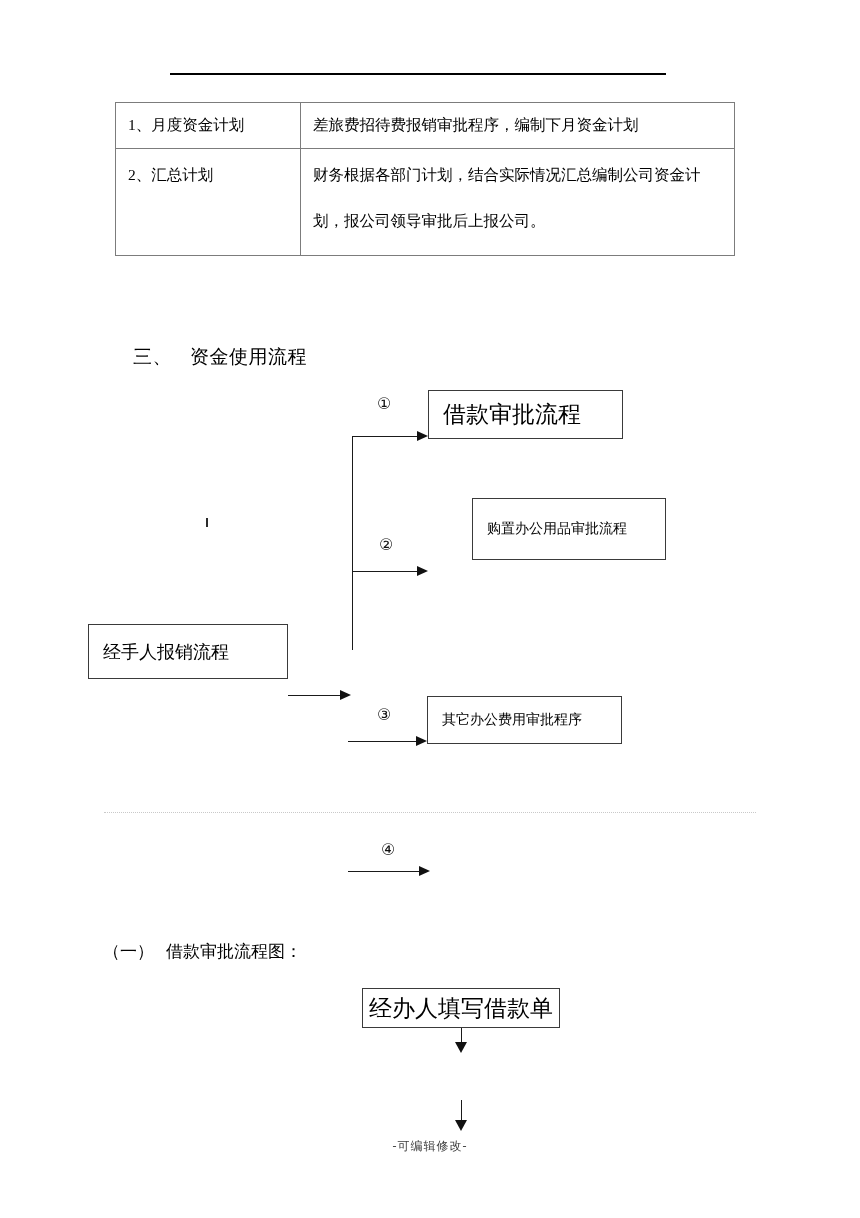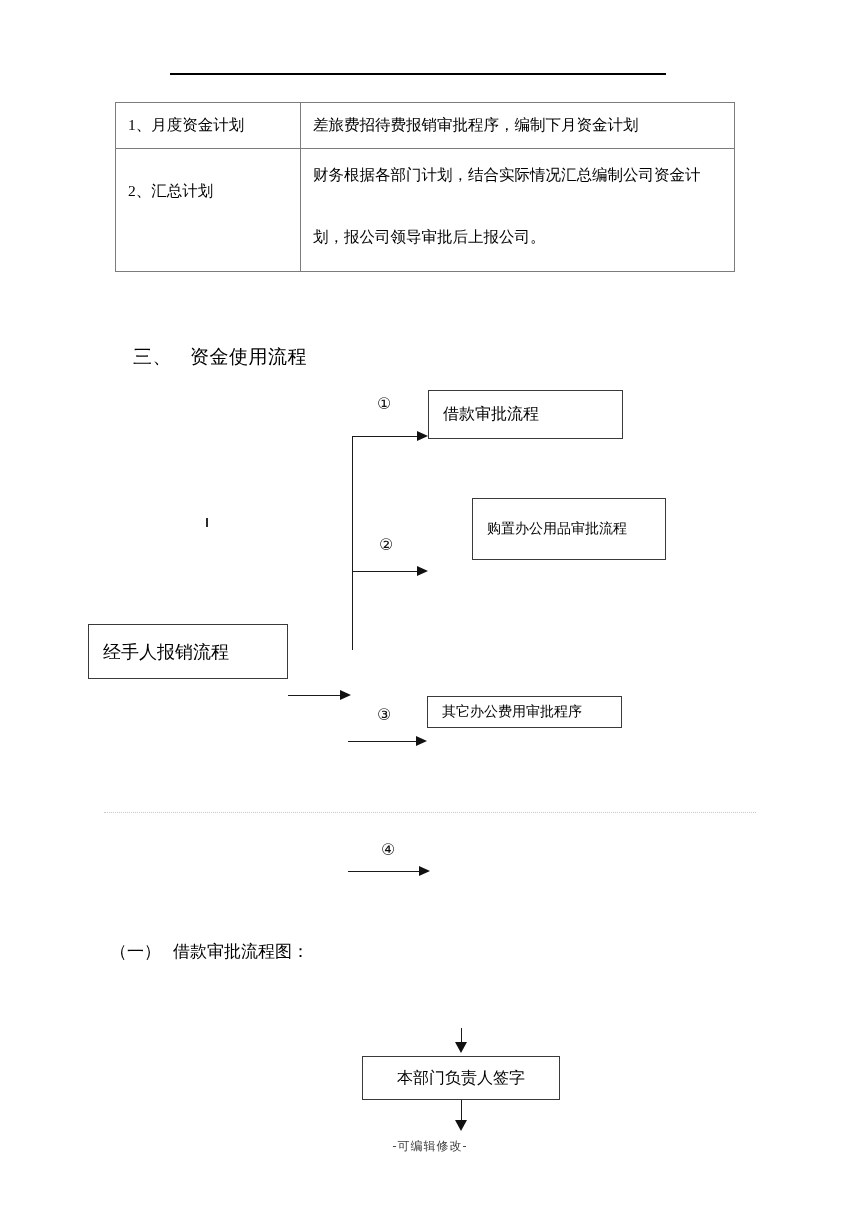--- a/index.html
+++ b/index.html
@@ -43,23 +43,23 @@
     font-size: 15.5px;
     line-height: 1.95;
     vertical-align: middle;
     font-family: "Liberation Serif", "DejaVu Serif", serif;
   }
   .plan-table td.c-label { width: 160px; }
   .plan-table tr.r1 td { height: 45px; margin-top: 21px; }
   .plan-table tr.r2 td { height: 95px; vertical-align: top; padding-top: 11px; }
   .plan-table tr.r3 td { height: 47px; }
   .plan-table td.c-label { vertical-align: middle; padding-top: 0; }
-  .plan-table tr.r2 td.c-label { vertical-align: top; padding-top: 27px; }
+  .plan-table tr.r2 td.c-label { vertical-align: top; padding-top: 11px; }
   .cell-line { display: block; }
-  .cell-line + .cell-line { margin-top: 32px; }
+  .cell-line + .cell-line { margin-top: 16px; }
 
   
   .h-section {
     font-size: 19px;
     letter-spacing: 0.5px;
   }
   .h-section .num { margin-right: 18px; }
   .h-sub {
     font-size: 17px;
   }
@@ -67,21 +67,21 @@
 
   
   .fbox {
     border: 1px solid #3a3a3a;
     background: #ffffff;
     box-sizing: border-box;
     display: flex;
     align-items: center;
     padding-left: 14px;
   }
-  .fbox.big   { font-size: 16px; }
+  .fbox.big   { font-size: 23px; }
   .fbox.mid   { font-size: 18px; }
   .fbox.small { font-size: 14px; }
   .fbox.ctr {
     justify-content: center;
     padding-left: 0;
   }
 
   
   .hline {
     height: 0;
@@ -170,21 +170,21 @@
   </div>
 
   <div class="abs stray-mark"></div>
 
   <div class="abs fbox big" style="left:428px; top:390px; width:195px; height:49px;">借款审批流程</div>
   <div class="abs cnum" style="left:377px; top:394px;">①</div>
 
   <div class="abs fbox small" style="left:428px; top:498px; width:194px; height:62px;margin-left:44px;">购置办公用品审批流程</div>
   <div class="abs cnum" style="left:379px; top:535px;">②</div>
 
-  <div class="abs fbox small" style="left:427px; top:696px; width:195px; height:32px;font-family:Liberation Serif, serif;">其它办公费用审批程序</div>
+  <div class="abs fbox small" style="left:427px; top:696px; width:195px; height:48px;font-family:Liberation Serif, serif;">其它办公费用审批程序</div>
   <div class="abs cnum" style="left:377px; top:705px;">③</div>
 
   <div class="abs cnum" style="left:381px; top:840px;">④</div>
 
   <div class="abs fbox mid" style="left:88px; top:624px; width:200px; height:55px;">经手人报销流程</div>
 
   <div class="abs vline" style="left:352px; top:436px; height:214px;"></div>
 
   <div class="abs hline" style="left:352px; top:436px; width:65px;"></div>
   <div class="abs arrow-r" style="left:417px; top:431px;"></div>
@@ -196,28 +196,28 @@
   <div class="abs arrow-r" style="left:340px; top:690px;"></div>
 
   <div class="abs hline" style="left:348px; top:741px; width:68px;"></div>
   <div class="abs arrow-r" style="left:416px; top:736px;"></div>
 
   <div class="abs dotted-sep"></div>
 
   <div class="abs hline" style="left:348px; top:871px; width:71px;"></div>
   <div class="abs arrow-r" style="left:419px; top:866px;"></div>
 
-  <div class="abs h-sub" style="left:110px; top:940px;">
+  <div class="abs h-sub" style="left:103px; top:940px;">
     <span class="num">（一）</span><span>借款审批流程图：</span>
   </div>
 
+  <div class="abs fbox big ctr" style="left:362px; top:988px; width:198px; height:40px;">经办人填写借款单</div>
 
   <div class="abs vline" style="left:461px; top:1028px; height:16px;"></div>
   <div class="abs arrow-d" style="left:455px; top:1042px;"></div>
 
-  <div class="abs fbox big ctr" style="left:362px; top:1056px; width:198px; height:44px;">本部门负责人签字</div>
 
   <div class="abs vline" style="left:461px; top:1100px; height:22px;"></div>
   <div class="abs arrow-d" style="left:455px; top:1120px;"></div>
 
   <div class="abs footer-note">-可编辑修改-</div>
 
 </div>
 
 </body></html>

